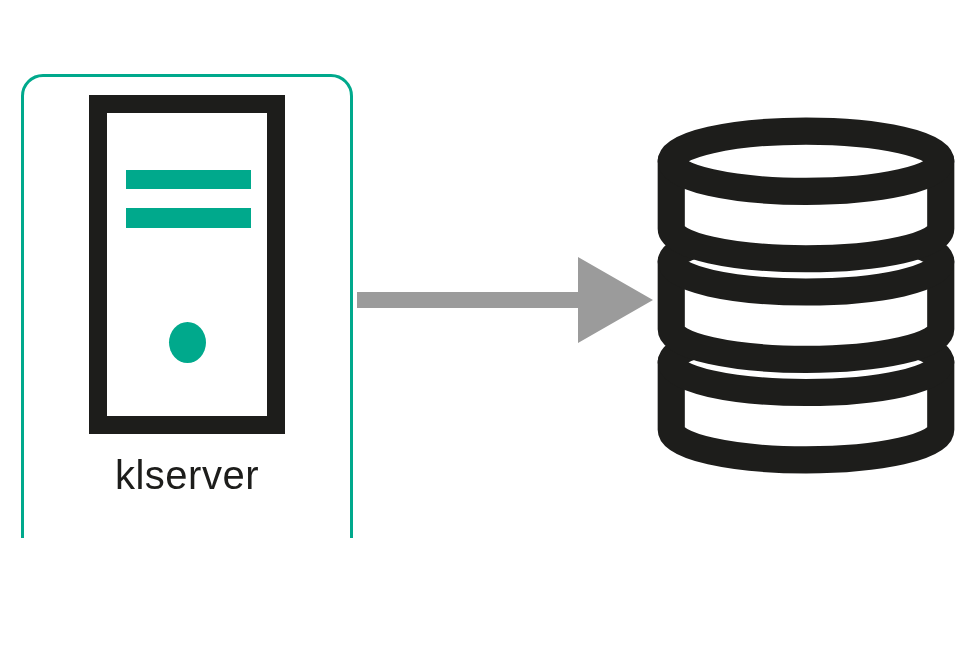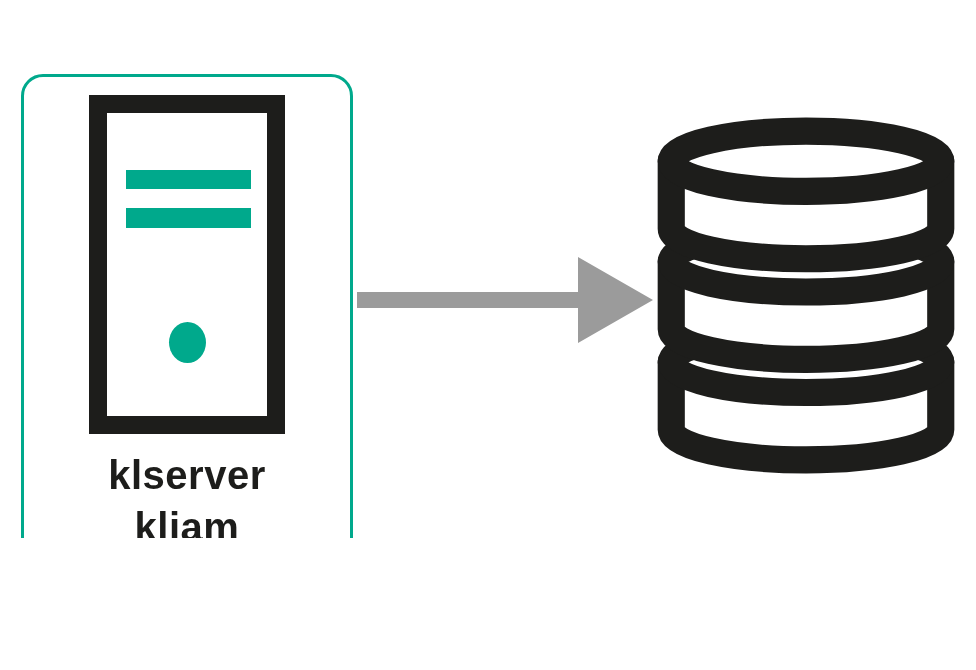--- a/index.html
+++ b/index.html
@@ -8,21 +8,20 @@
     --arrow:#9b9b9b;
     --bg:#ffffff;
   }
   html,body{margin:0;padding:0;background:var(--bg);}
   .canvas{
     position:relative;
     width:976px;height:538px;
     background:var(--bg);
     overflow:hidden;
     font-family:"Liberation Sans", sans-serif;
-    font-weight:bold;
   }
   
   .node-card{
     position:absolute;left:21px;top:74px;
     width:332px;height:488px;
     border:3px solid var(--teal);
     border-radius:22px;
     box-sizing:border-box;
     background:var(--bg);
   }
@@ -70,21 +69,20 @@
 <div class="canvas">
 
   <div class="node-card">
     <div class="server-icon">
       <div class="server-stripe stripe-1"></div>
       <div class="server-stripe stripe-2"></div>
       <div class="server-power-dot"></div>
     </div>
     <div class="node-label">
       <div>klserver</div>
-      <div>kliam</div>
     </div>
   </div>
 
   <svg class="arrow-svg" width="300" height="90" viewBox="0 0 300 90" aria-hidden="true">
     <polygon class="arrow-shape" points="2,37 223,37 223,2 298,45 223,88 223,53 2,53"></polygon>
   </svg>
 
   <svg class="db-svg" width="298" height="357" viewBox="0 0 296 355" aria-hidden="true">
 
     <path class="db-part" d="M 14 244 V 311 A 134 30 0 0 0 282 311 V 244"></path>

